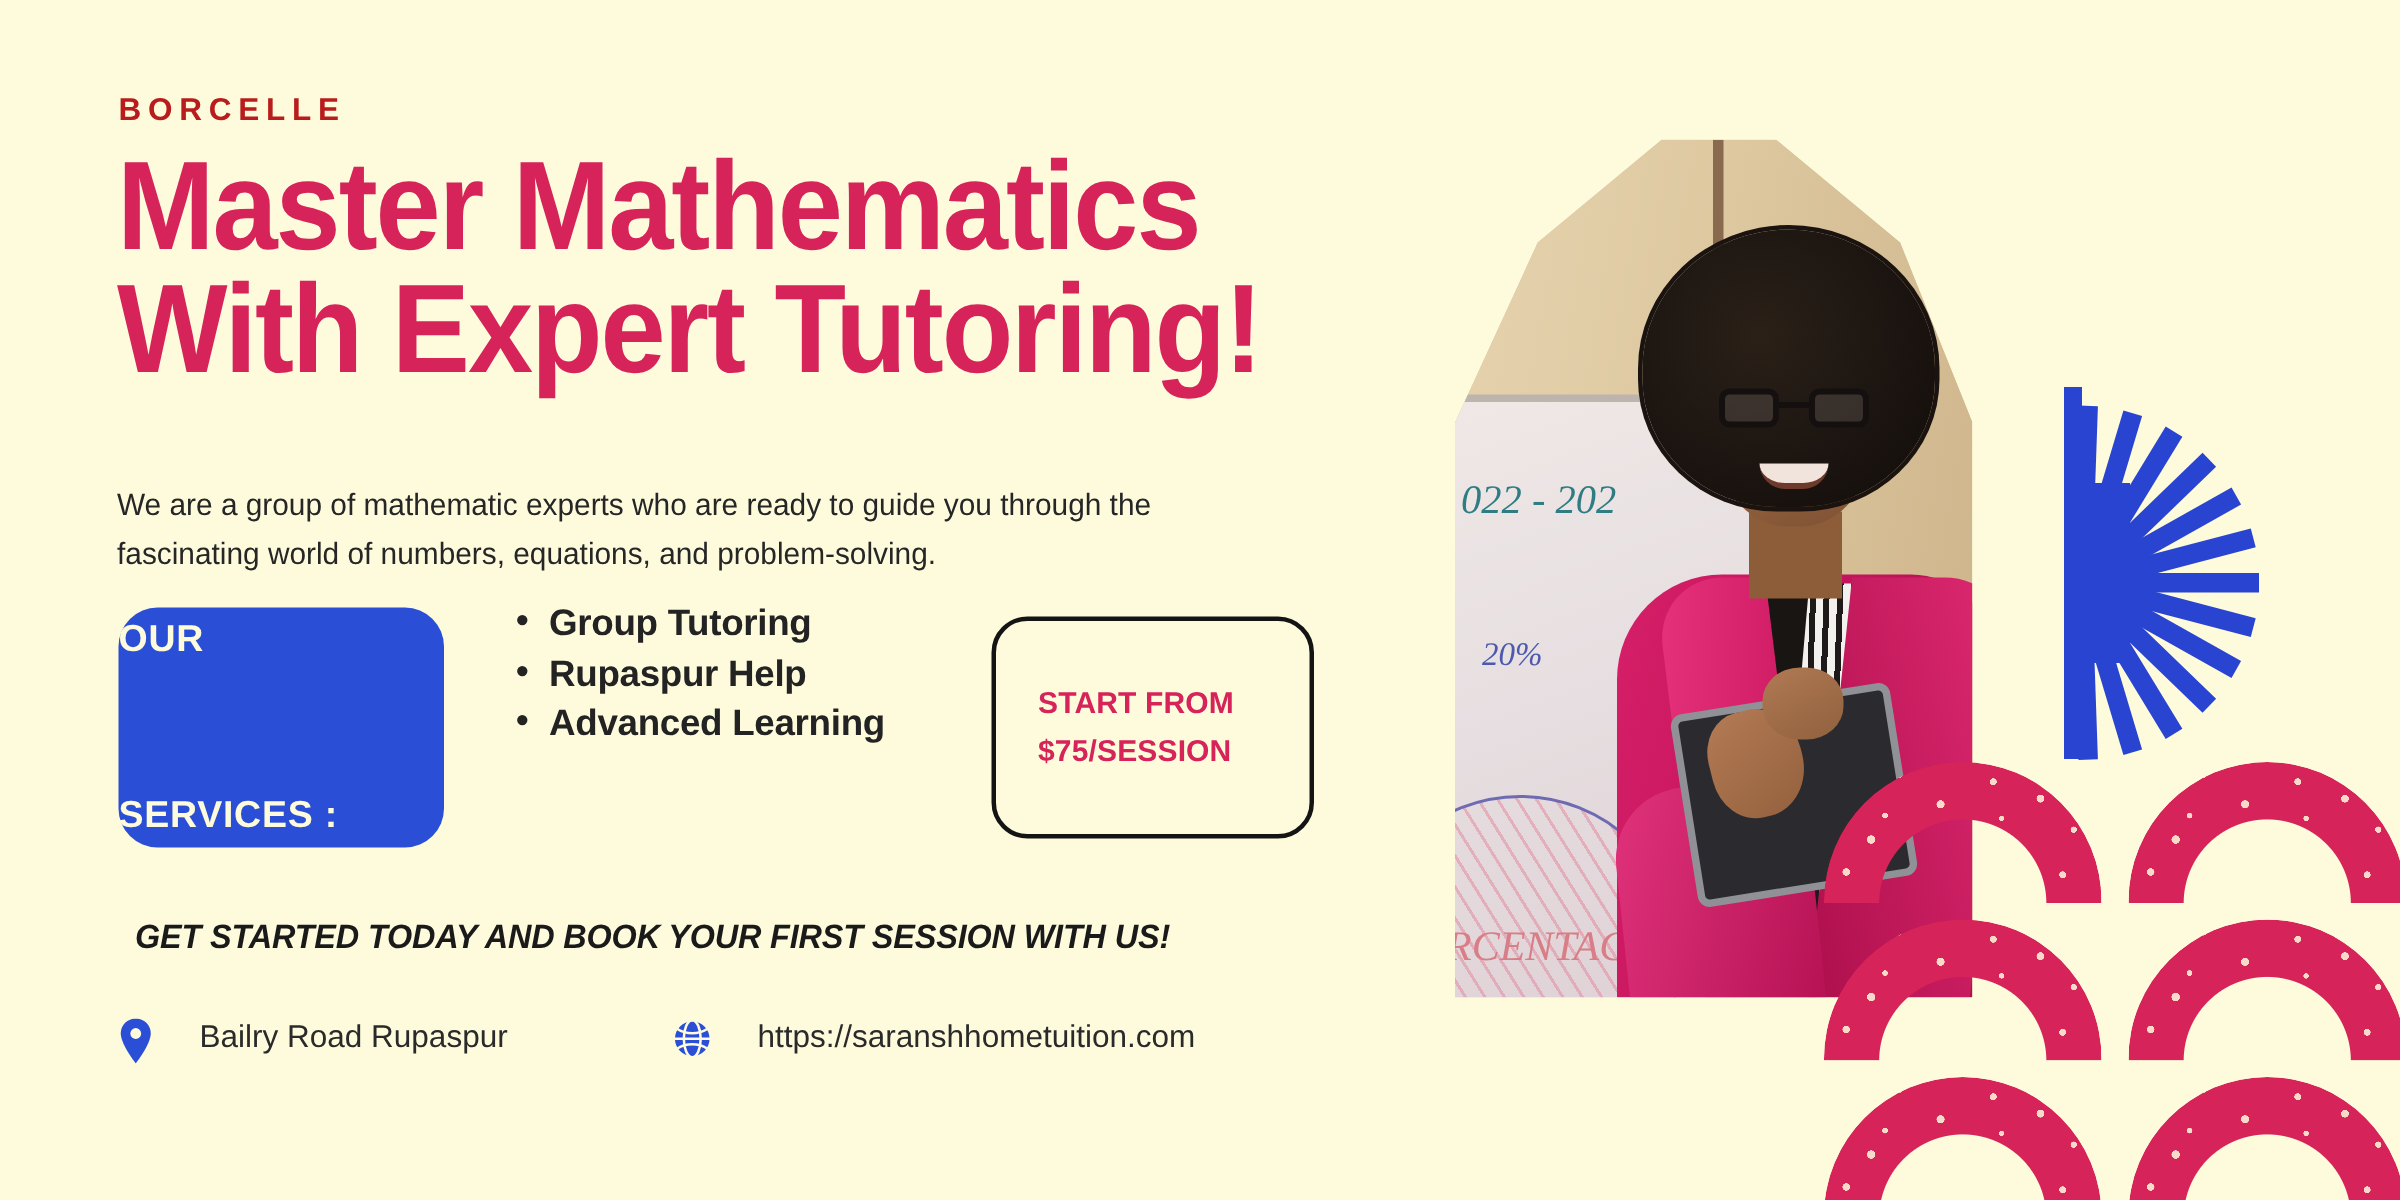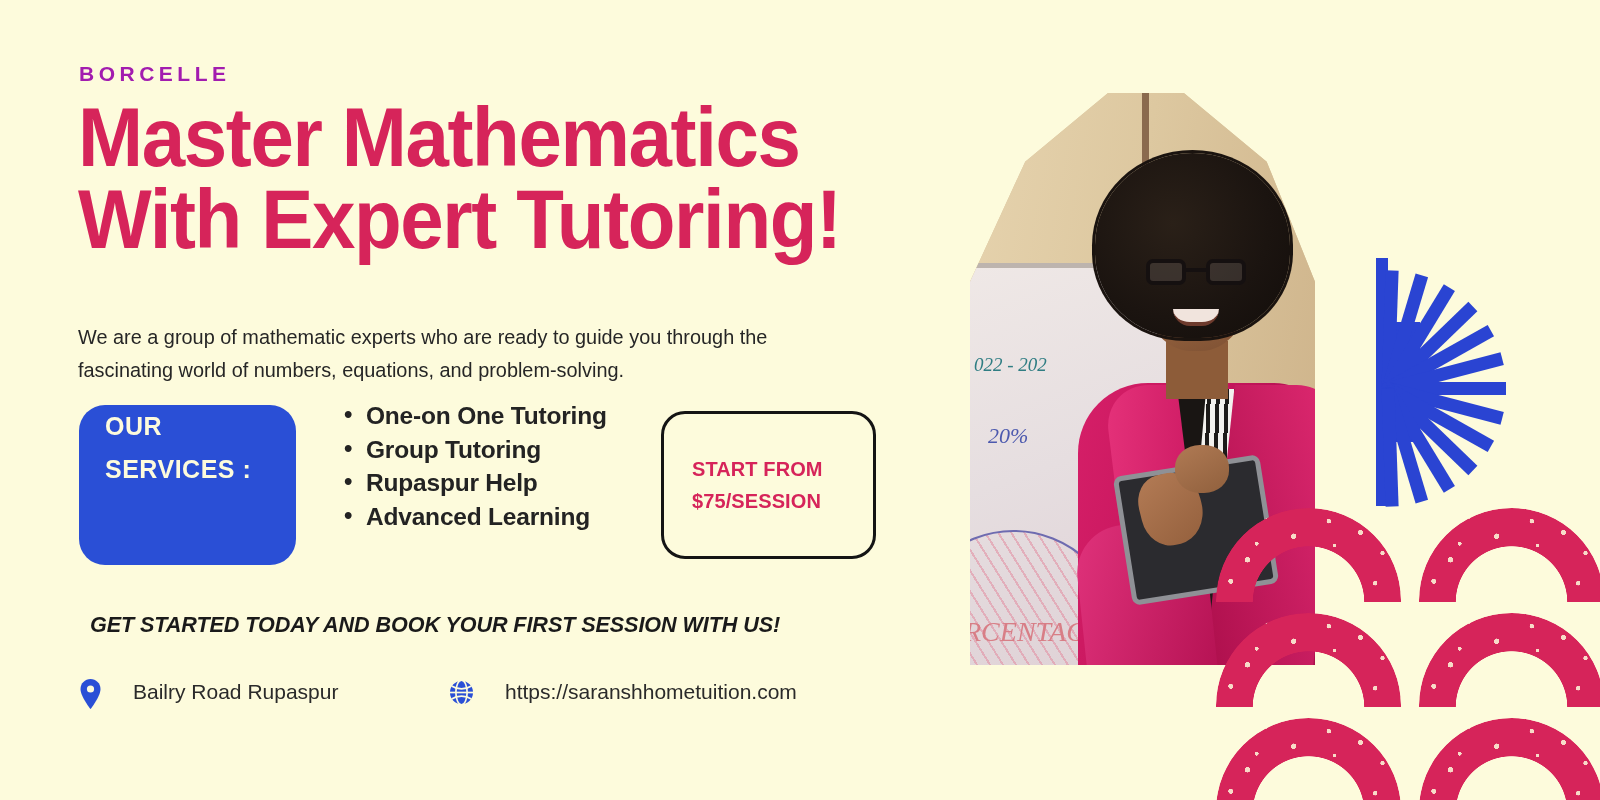--- a/index.html
+++ b/index.html
@@ -14,21 +14,21 @@
     width:1600px; height:800px;
     background:#fdfbdc;
     overflow:hidden;
   }
 
   
   .brand {
     position:absolute; left:79px; top:62px;
     font-size:21px; font-weight:bold;
     letter-spacing:4.5px;
-    color:#a21caf;
+    color:#b91c1c;
     font-family:"Liberation Sans", sans-serif;
     text-align:right;
   }
 
   .headline {
     position:absolute; left:78px; top:96px;
     width:900px;
     color:#d6245a;
     font-family:"Liberation Sans Narrow","Liberation Sans", sans-serif;
     font-weight:bold;
@@ -51,22 +51,21 @@
   }
 
   
   .services-box {
     position:absolute; left:79px; top:405px;
     width:217px; height:160px;
     background:#2a4fd6;
     border-radius:26px;
     color:#fdfbdc;
     display:flex; flex-direction:column;
-    justify-content:flex-start;
-    padding-left:26px;
+    justify-content:space-between;
   }
   .services-box .sl {
     font-size:25px; font-weight:bold;
     letter-spacing:0.5px;
     line-height:1.72;
   }
 
   
   .services-list {
     position:absolute; left:344px; top:399px;
@@ -344,21 +343,20 @@
   </h1>
 
   <p class="subtext">We are a group of mathematic experts who are ready to guide you through the fascinating world of numbers, equations, and problem-solving.</p>
 
   <div class="services-box">
     <span class="sl">OUR</span>
     <span class="sl">SERVICES :</span>
   </div>
 
   <ul class="services-list">
-    <li>One-on One Tutoring</li>
     <li>Group Tutoring</li>
     <li>Rupaspur Help</li>
     <li>Advanced Learning</li>
   </ul>
 
   <div class="price-box">
     <span class="pl">START FROM</span>
     <span class="pl">$75/SESSION</span>
   </div>
 
@@ -388,21 +386,21 @@
       </svg>
     </span>
     <span class="txt">https://saranshhometuition.com</span>
   </div>
 
   <div class="photo">
     <div class="ph-wall"></div>
     <div class="ph-rod"></div>
     <div class="ph-board">
       <div class="ph-pie"></div>
-      <span class="wr" style="left:8px;  top:50px;  font-size:19px;margin-top:36px;">022 - 202</span>
+      <span class="wr" style="left:8px;  top:50px;  font-size:27px;">022 - 202</span>
       <span class="wr" style="left:22px; top:155px; font-size:22px; color:#4c59ae;">20%</span>
       <span class="wr" style="left:112px;top:232px; font-size:24px; color:#4c59ae;">21%</span>
       <span class="wr" style="left:-2px; top:348px; font-size:28px; color:#d87e86;">RCENTAG</span>
     </div>
 
     <div class="ph-body"></div>
     <div class="ph-shirt"></div>
     <div class="ph-tie"></div>
     <div class="ph-lapelL"></div>
     <div class="ph-lapelR"></div>

